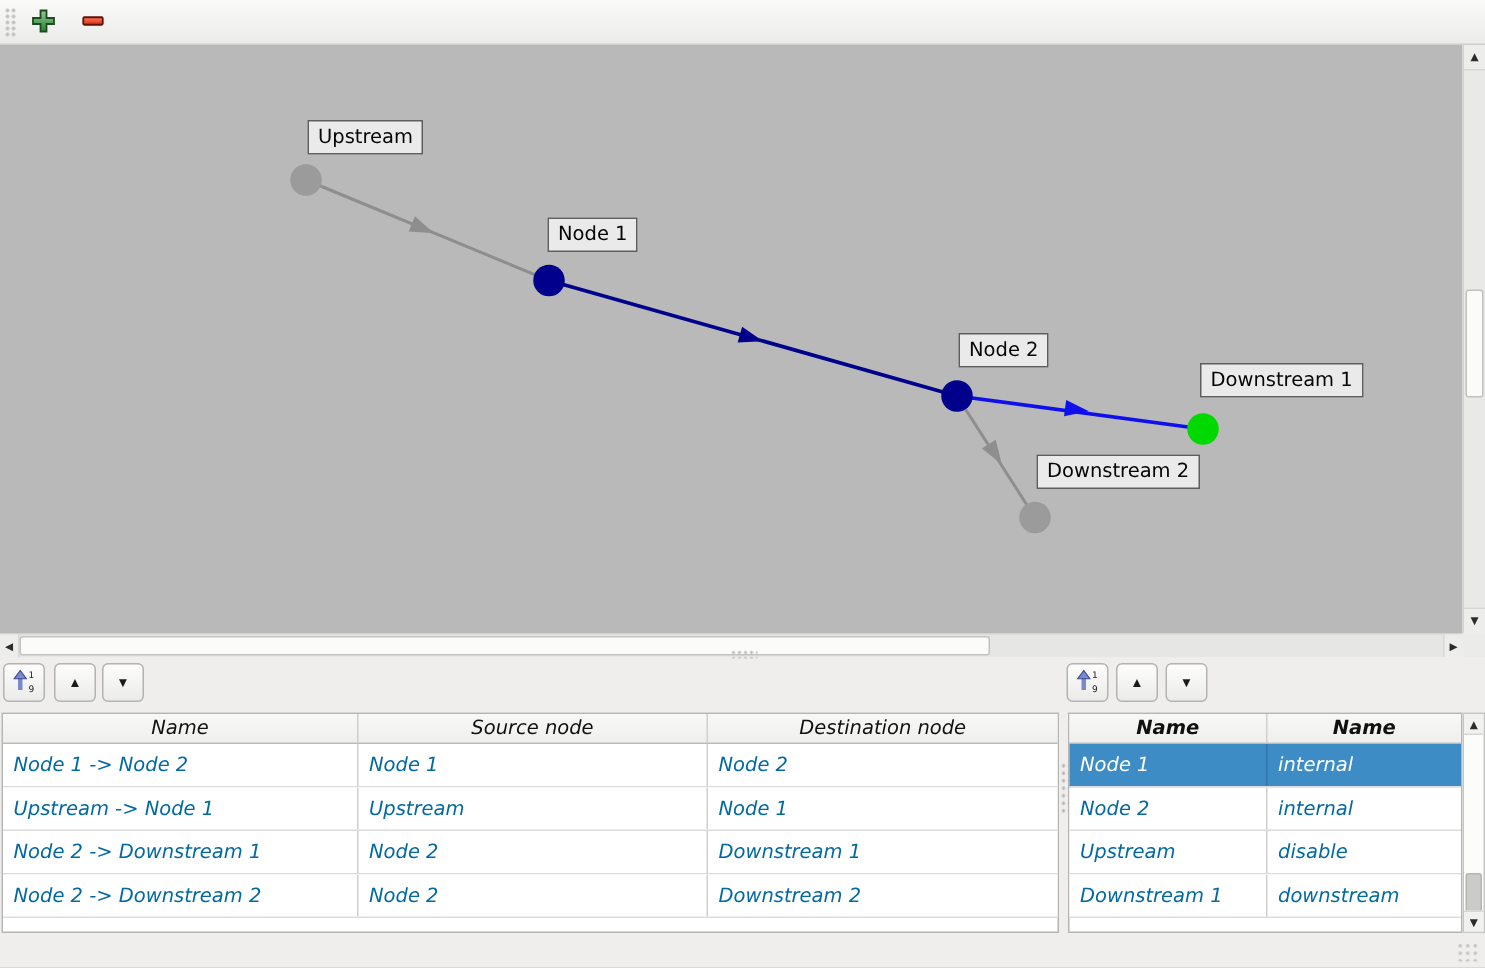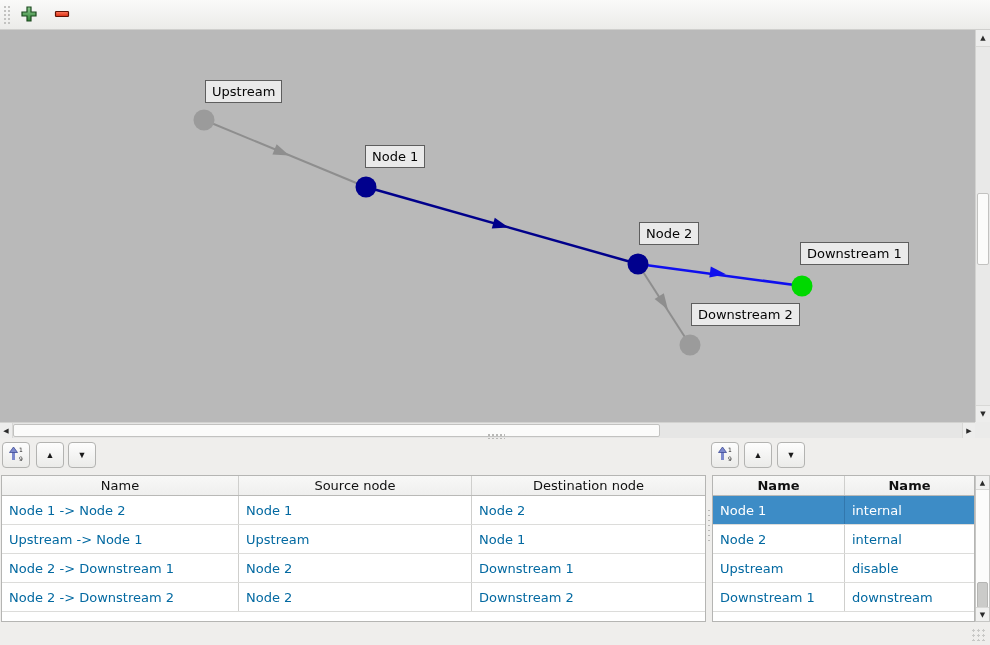--- a/index.html
+++ b/index.html
@@ -44,21 +44,21 @@
     background-image:radial-gradient(circle,#b9b9b7 1px,transparent 1.1px);background-size:4px 4px;}
   .split-v{position:absolute;left:707px;top:508px;width:6px;height:34px;
     background-image:radial-gradient(circle,#b9b9b7 1px,transparent 1.1px);background-size:4px 5px;}
 
   
   .ptb-btn{position:absolute;top:442px;width:28px;height:26px;border:1px solid #b3b3b1;border-radius:4px;
     background:linear-gradient(#fdfdfd,#ebebe9);display:flex;align-items:center;justify-content:center;
     padding:0;cursor:pointer;font-size:9px;color:#1a1a1a;box-sizing:border-box;}
 
   
-  .dtable{position:absolute;top:475px;background:#fff;border:1px solid #b5b5b3;box-sizing:border-box;}
+  .dtable{position:absolute;top:475px;background:#fff;border:1px solid #b5b5b3;box-sizing:border-box;font-style:italic;}
   .ltable{left:1px;width:705px;height:147px;}
   .rtable{left:712px;width:263px;height:147px;}
   .thead{display:flex;height:19px;background:linear-gradient(#f8f8f7,#efefee);
     border-bottom:1px solid #b9b9b7;}
   .thead .tc{display:flex;align-items:center;justify-content:center;font-size:13px;color:#111;}
   .trow{display:flex;height:28px;border-bottom:1px solid #dcdcda;background:#fff;}
   .tc{box-sizing:border-box;border-right:1px solid #cfcfcd;overflow:hidden;white-space:nowrap;}
   .trow .tc{display:flex;align-items:center;padding-left:7px;font-size:13px;color:#0369a1;}
   .tc:last-child{border-right:none;}
   .lc1{width:237px;} .lc2{width:233px;} .lc3{flex:1;}

